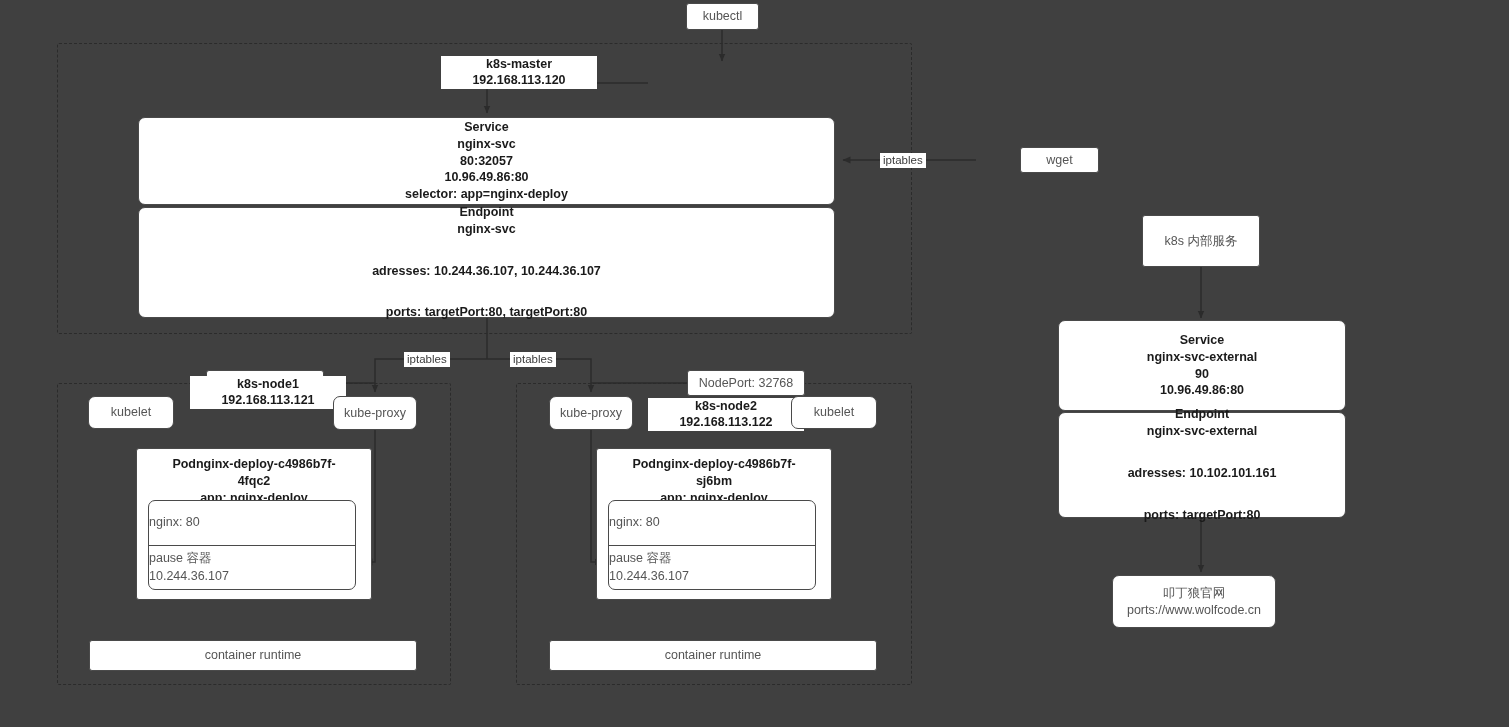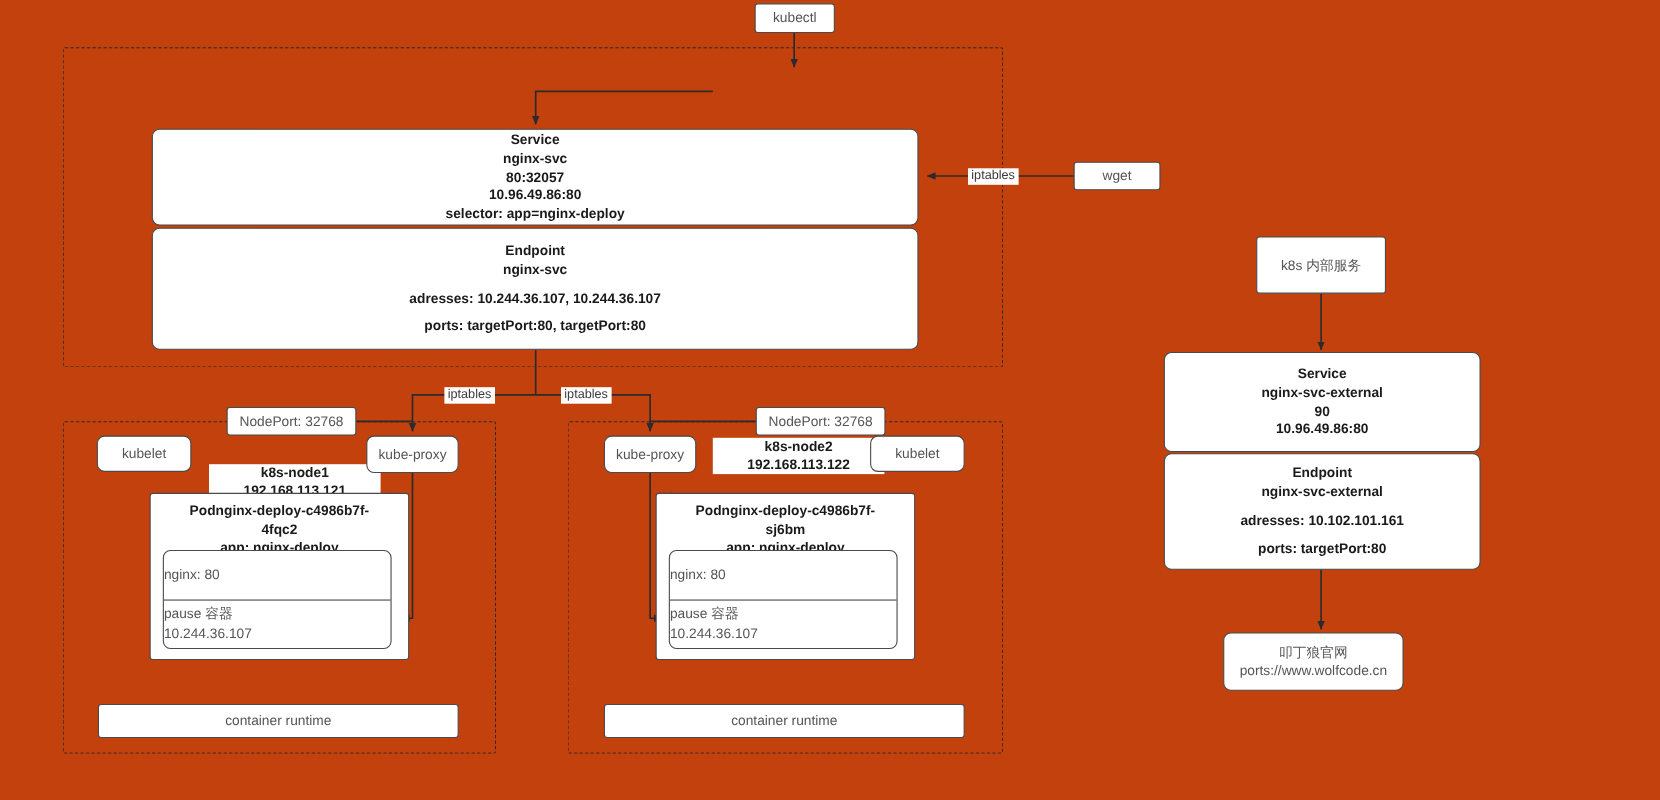--- a/index.html
+++ b/index.html
@@ -1,38 +1,38 @@
 <!DOCTYPE html>
 <html><head>
 <meta charset="utf-8">
 <style>
   html,body{margin:0;padding:0;background:#ffffff;}
   body{font-family:"Liberation Sans","DejaVu Sans",sans-serif;color:#3b3b3b;}
-  #stage{position:relative;width:1509px;height:727px;overflow:hidden;background:#c2410c;text-decoration:underline;}
+  #stage{position:relative;width:1509px;height:727px;overflow:hidden;background:#404040;text-decoration:underline;}
   #edges{position:absolute;left:0;top:0;width:1509px;height:727px;pointer-events:none;}
 
   .zone{position:absolute;border:1.6px dashed #2b2b2b;border-radius:2px;box-sizing:border-box;}
 
   .box{position:absolute;box-sizing:border-box;border:1.6px solid #4a4a4a;border-radius:7px;
        background:#fff;display:flex;flex-direction:column;align-items:center;justify-content:center;
        text-align:center;font-size:12.5px;color:#555;line-height:1.35;}
   .box.sq{border-radius:3px;}
 
   .lbl{position:absolute;background:#fff;padding:0 3px;font-size:11.5px;color:#3b3b3b;
        white-space:nowrap;text-align:center;line-height:1.3;}
   .lbl.bold{font-weight:bold;color:#1a1a1a;font-size:12.5px;}
 
   .stack{position:absolute;box-sizing:border-box;border:1.6px solid #4a4a4a;border-radius:7px;background:#fff;}
   .stack > .row{box-sizing:border-box;display:flex;flex-direction:column;align-items:flex-start;
        justify-content:center;text-align:center;font-size:12.5px;color:#555;line-height:1.4;}
   .stack > .row + .row{border-top:1.6px solid #4a4a4a;}
 
   .ln{font-size:12.5px;}
   .ln.b{font-weight:bold;color:#1a1a1a;}
-  .ln.sp{margin-top:9px;}
+  .ln.sp{margin-top:25px;}
 </style>
 </head>
 <body>
 
 <div id="stage">
 
   <svg id="edges">
     <defs>
       <marker id="ah" markerWidth="9" markerHeight="9" refX="7.5" refY="4" orient="auto" markerUnits="userSpaceOnUse">
         <path d="M0,0.6 L8,4 L0,7.4 Z" fill="#2b2b2b"></path>
@@ -68,23 +68,27 @@
       <path d="M1201,518 L1201,572" marker-end="url(#ah)"></path>
     </g>
   </svg>
 
   <div class="zone" style="left:57px;top:43px;width:855px;height:291px;"></div>
 
   <div class="box sq" style="left:686px;top:3px;width:73px;height:27px;">
     <span class="ln">kubectl</span>
   </div>
 
-
-
-  <div class="box sq" style="left:976px;top:147px;width:79px;height:26px;">
+  <div class="lbl bold" style="left:441px;top:56px;width:150px;text-align:center;">
+    <div>k8s-master</div>
+    <div>192.168.113.120</div>
+  </div>
+
+
+  <div class="box sq" style="left:1020px;top:147px;width:79px;height:26px;">
     <span class="ln">wget</span>
   </div>
 
   <div class="lbl" style="left:880px;top:153px;">
     <span>iptables</span>
   </div>
 
   <div class="box" style="left:138px;top:117px;width:697px;height:88px;">
     <span class="ln b">Service</span>
     <span class="ln b">nginx-svc</span>
@@ -106,21 +110,21 @@
   <div class="lbl" style="left:510px;top:352px;">
     <span>iptables</span>
   </div>
 
   <div class="zone" style="left:57px;top:383px;width:394px;height:302px;"></div>
 
   <div class="box sq" style="left:206px;top:370px;width:118px;height:26px;">
     <span class="ln">NodePort: 32768</span>
   </div>
 
-  <div class="lbl bold" style="left:190px;top:422px;width:150px;text-align:center;">
+  <div class="lbl bold" style="left:190px;top:376px;width:150px;text-align:center;">
     <div>k8s-node1</div>
     <div>192.168.113.121</div>
   </div>
 
   <div class="box" style="left:88px;top:396px;width:86px;height:33px;">
     <span class="ln">kubelet</span>
   </div>
 
   <div class="box" style="left:333px;top:396px;width:84px;height:34px;">
     <span class="ln">kube-proxy</span>

